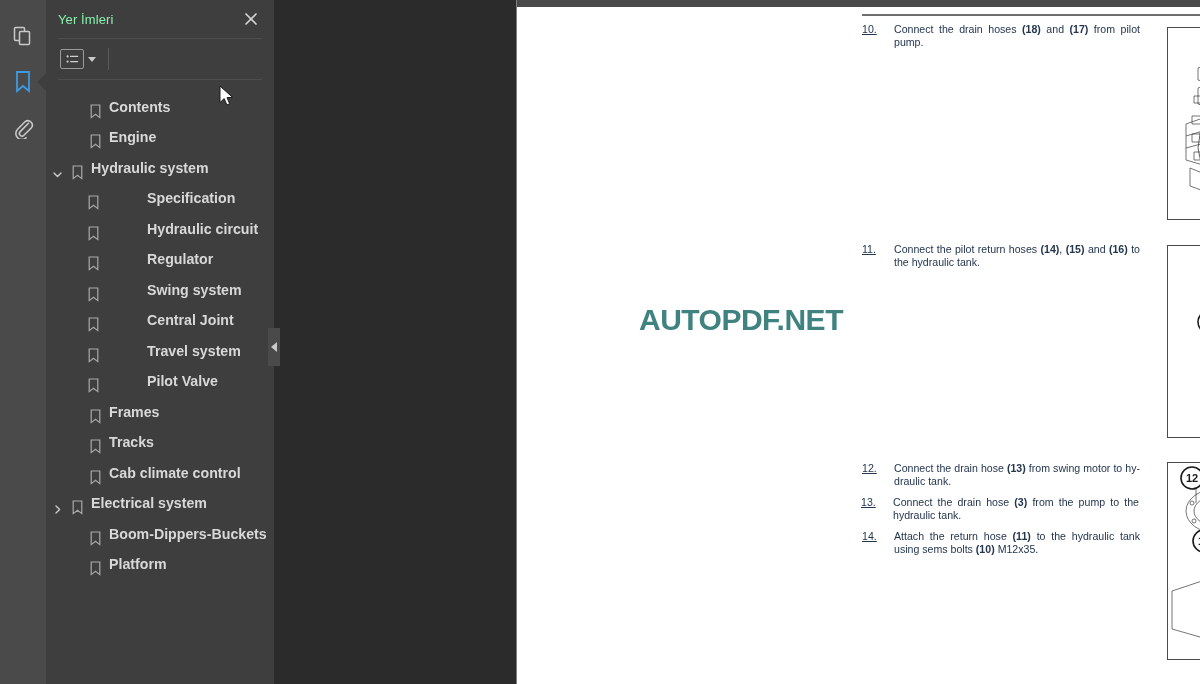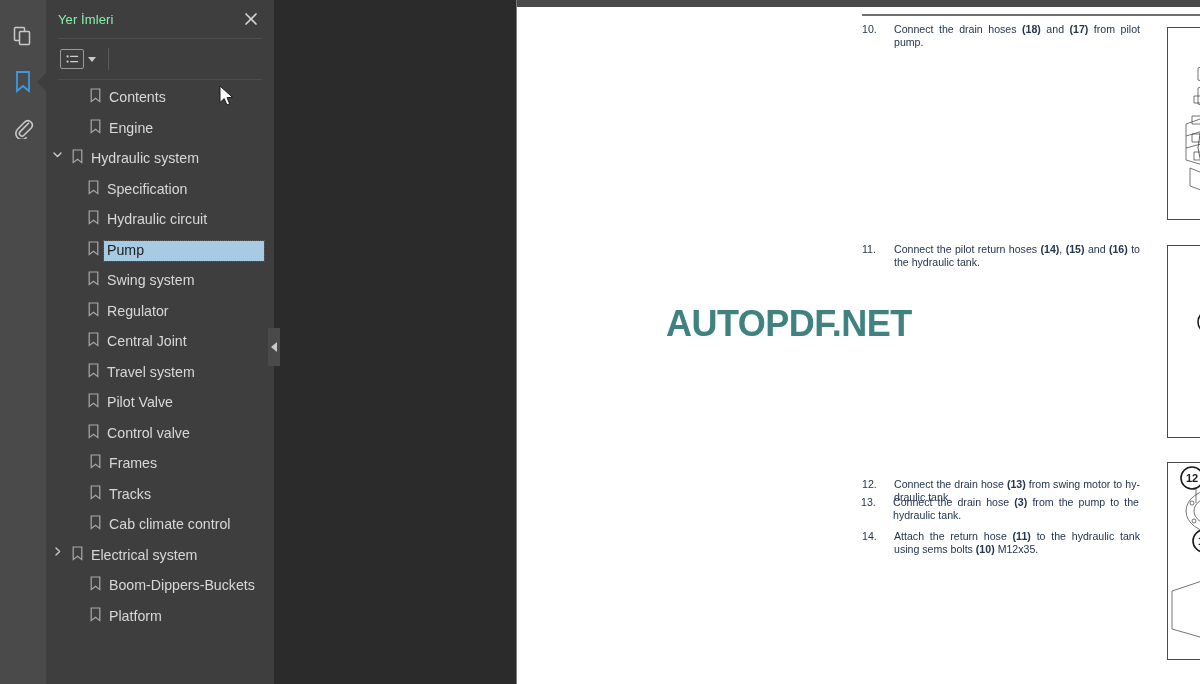--- a/index.html
+++ b/index.html
@@ -59,39 +59,40 @@
   }
   .caret-down {
     width:0;height:0;border-left:4px solid transparent;border-right:4px solid transparent;
     border-top:5px solid #c9c9c9;
   }
   #tb-sep { width:1px; height:22px; background:#5a5a5a; margin-left:12px; }
 
   
   #tree { flex:1 1 auto; overflow:hidden; padding-top: 8px; }
   .bm-row {
-    display:flex; align-items:flex-start; height: 30.5px; position:relative;
+    display:flex; align-items:flex-end; height: 30.5px; position:relative;
     padding-right: 10px;
+    font-weight: bold;
   }
   .bm-twisty {
     width: 18px; flex:0 0 18px; display:flex; align-items:center; justify-content:center;
     color:#c8c8c8;
   }
   .bm-icon { width: 22px; flex:0 0 22px; display:flex; align-items:center; justify-content:center; }
   .bm-label {
     color:#d8d8d8; font-size: 14.2px; white-space:nowrap; padding: 1px 4px 2px 3px;
     line-height: 1.25;
   }
   .bm-row.selected .bm-label {
     background:#a8cbe4; color:#1d1d1d; outline: 1px dotted #5b5b5b;
     flex: 1 1 auto;
   }
   .lvl0 { padding-left: 20px; }
   .lvl0-twist { padding-left: 2px; }
-  .lvl1 { padding-left: 36px; }
+  .lvl1 { padding-left: 36px; gap: 40px; }
 
   
   #collapse-handle {
     position:absolute; right:-6px; top: 328px; width:12px; height:38px;
     background:#4a4a4a; display:flex; align-items:center; justify-content:center;
     z-index: 5;
   }
   #collapse-handle .tri {
     width:0;height:0;border-top:5px solid transparent;border-bottom:5px solid transparent;
     border-right:6px solid #c9c9c9;
@@ -109,36 +110,36 @@
 
   
   .doc-rule {
     position:absolute; left: 345px; width: 542px; height: 2px; background:#6f6f6f;
   }
 
   .step {
     position:absolute; display:flex; color:#24364f; font-family:"Liberation Sans", sans-serif;
   }
   .step-num {
-    width: 32px; flex:0 0 32px; font-size: 10.6px; line-height:13.2px; color:#24364f;
+    width: 32px; flex:0 0 32px; font-size: 10.6px; line-height:13.2px; color:#24364f;text-decoration:underline;
   }
   .step-txt {
     width: 246px; font-size: 10.6px; line-height: 13.2px; color:#24364f;
     text-align: justify; text-justify: inter-word;
   }
   .step-txt b { font-weight: 700; }
 
   .figbox {
     position:absolute; background:#ffffff; border: 1.5px solid #4a4a4a;
     overflow:hidden;
   }
 
   
   #watermark {
-    position:absolute; left: 392px; top: 303px; font-size: 36px; font-weight: 700;
+    position:absolute; left: 365px; top: 303px; font-size: 30px; font-weight: 700;
     letter-spacing: -0.5px; color:#3f8280; z-index: 20; pointer-events:none;
     font-family:"Liberation Sans", sans-serif;
   }
 
   svg.fig { display:block; }
 </style>
 </head>
 <body>
 
 <div id="app">
@@ -231,75 +232,59 @@
           <div class="bm-label">Specification</div>
         </div>
         <div class="bm-row lvl1">
           <div class="bm-icon">
             <svg width="11" height="15" viewBox="0 0 11 15" fill="none" stroke="#a9a9a9" stroke-width="1.2">
               <path d="M1.2 1 H9.8 V13.6 L5.5 10.2 L1.2 13.6 Z"></path>
             </svg>
           </div>
           <div class="bm-label">Hydraulic circuit</div>
         </div>
-        <div class="bm-row lvl1 selected">
-          <div class="bm-icon">
-            <svg width="11" height="15" viewBox="0 0 11 15" fill="none" stroke="#a9a9a9" stroke-width="1.2">
-              <path d="M1.2 1 H9.8 V13.6 L5.5 10.2 L1.2 13.6 Z"></path>
-            </svg>
-          </div>
-          <div class="bm-label">Pump</div>
-        </div>
         <div class="bm-row lvl1">
           <div class="bm-icon">
             <svg width="11" height="15" viewBox="0 0 11 15" fill="none" stroke="#a9a9a9" stroke-width="1.2">
               <path d="M1.2 1 H9.8 V13.6 L5.5 10.2 L1.2 13.6 Z"></path>
             </svg>
           </div>
+          <div class="bm-label">Regulator</div>
+        </div>
+        <div class="bm-row lvl1">
+          <div class="bm-icon">
+            <svg width="11" height="15" viewBox="0 0 11 15" fill="none" stroke="#a9a9a9" stroke-width="1.2">
+              <path d="M1.2 1 H9.8 V13.6 L5.5 10.2 L1.2 13.6 Z"></path>
+            </svg>
+          </div>
           <div class="bm-label">Swing system</div>
         </div>
         <div class="bm-row lvl1">
           <div class="bm-icon">
             <svg width="11" height="15" viewBox="0 0 11 15" fill="none" stroke="#a9a9a9" stroke-width="1.2">
               <path d="M1.2 1 H9.8 V13.6 L5.5 10.2 L1.2 13.6 Z"></path>
             </svg>
           </div>
-          <div class="bm-label">Regulator</div>
+          <div class="bm-label">Central Joint</div>
         </div>
         <div class="bm-row lvl1">
           <div class="bm-icon">
             <svg width="11" height="15" viewBox="0 0 11 15" fill="none" stroke="#a9a9a9" stroke-width="1.2">
               <path d="M1.2 1 H9.8 V13.6 L5.5 10.2 L1.2 13.6 Z"></path>
             </svg>
           </div>
-          <div class="bm-label">Central Joint</div>
+          <div class="bm-label">Travel system</div>
         </div>
         <div class="bm-row lvl1">
           <div class="bm-icon">
             <svg width="11" height="15" viewBox="0 0 11 15" fill="none" stroke="#a9a9a9" stroke-width="1.2">
               <path d="M1.2 1 H9.8 V13.6 L5.5 10.2 L1.2 13.6 Z"></path>
             </svg>
           </div>
-          <div class="bm-label">Travel system</div>
-        </div>
-        <div class="bm-row lvl1">
-          <div class="bm-icon">
-            <svg width="11" height="15" viewBox="0 0 11 15" fill="none" stroke="#a9a9a9" stroke-width="1.2">
-              <path d="M1.2 1 H9.8 V13.6 L5.5 10.2 L1.2 13.6 Z"></path>
-            </svg>
-          </div>
           <div class="bm-label">Pilot Valve</div>
-        </div>
-        <div class="bm-row lvl1">
-          <div class="bm-icon">
-            <svg width="11" height="15" viewBox="0 0 11 15" fill="none" stroke="#a9a9a9" stroke-width="1.2">
-              <path d="M1.2 1 H9.8 V13.6 L5.5 10.2 L1.2 13.6 Z"></path>
-            </svg>
-          </div>
-          <div class="bm-label">Control valve</div>
         </div>
         <div class="bm-row lvl0">
           <div class="bm-twisty"></div>
           <div class="bm-icon">
             <svg width="11" height="15" viewBox="0 0 11 15" fill="none" stroke="#a9a9a9" stroke-width="1.2">
               <path d="M1.2 1 H9.8 V13.6 L5.5 10.2 L1.2 13.6 Z"></path>
             </svg>
           </div>
           <div class="bm-label">Frames</div>
         </div>
@@ -528,21 +513,21 @@
             <circle cx="41" cy="76" r="11" fill="#fff" stroke="#1a1a1a" stroke-width="1.6"></circle>
             <text x="41" y="80">14</text>
             <circle cx="64" cy="134" r="11" fill="#fff" stroke="#1a1a1a" stroke-width="1.6"></circle>
             <text x="64" y="138">15</text>
             <circle cx="130" cy="180" r="11" fill="#fff" stroke="#1a1a1a" stroke-width="1.6"></circle>
             <text x="130" y="184">16</text>
           </g>
         </svg>
       </div>
 
-      <div class="step" style="left:345px; top:478px;">
+      <div class="step" style="left:345px; top:462px;">
         <div class="step-num">12.</div>
         <div class="step-txt">Connect the drain hose <b>(13)</b> from swing motor to hy-draulic tank.</div>
       </div>
       <div class="step" style="left:344px; top:496px;">
         <div class="step-num">13.</div>
         <div class="step-txt">Connect the drain hose <b>(3)</b> from the pump to the hydraulic tank.</div>
       </div>
       <div class="step" style="left:345px; top:530px;">
         <div class="step-num">14.</div>
         <div class="step-txt">Attach the return hose <b>(11)</b> to the hydraulic tank using sems bolts <b>(10)</b> M12x35.</div>

